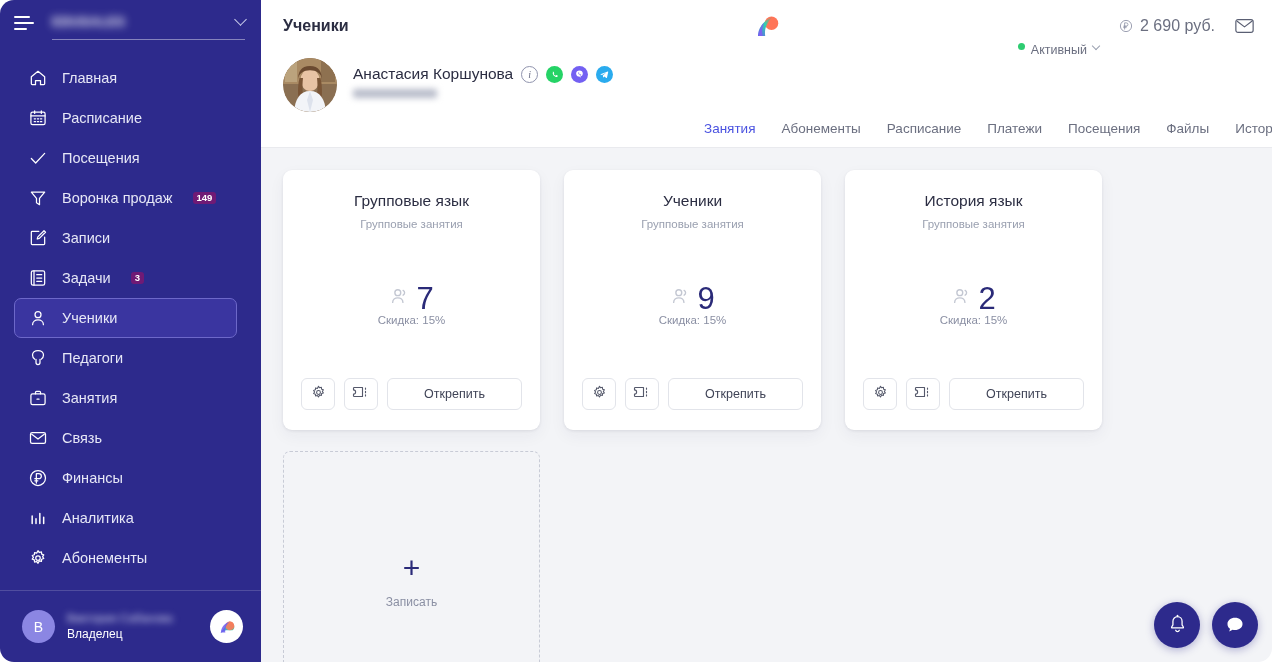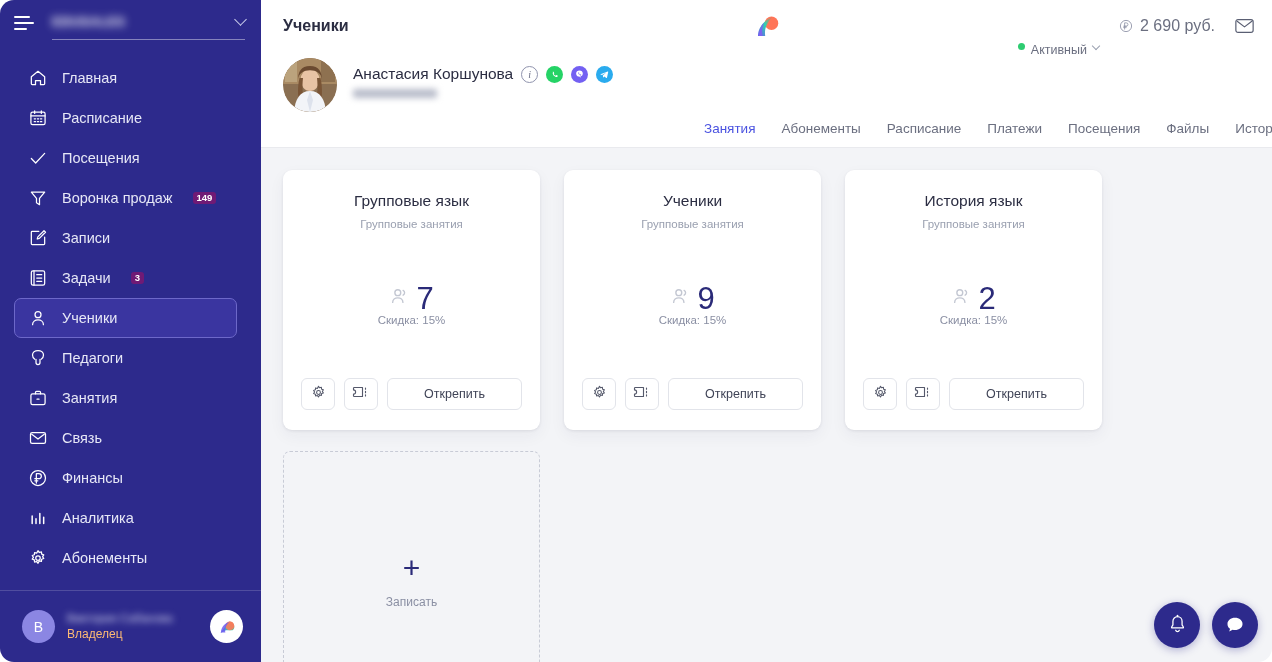--- a/index.html
+++ b/index.html
@@ -83,21 +83,21 @@
     gap: 12px;
   }
   .u-avatar {
     width: 33px; height: 33px; border-radius: 50%;
     background: #8b86e3; color: #ffffff;
     display: flex; align-items: center; justify-content: center;
     font-size: 14px; flex-shrink: 0;
   }
   .u-meta { flex: 1; min-width: 0; }
   .u-name { font-size: 11.5px; color: #d9dbf2; filter: blur(3.6px); user-select: none; white-space: nowrap; }
-  .u-role { font-size: 12px; color: #fdba74; margin-top: 3px; }
+  .u-role { font-size: 12px; color: #ffffff; margin-top: 3px; }
   .u-logo {
     width: 33px; height: 33px; border-radius: 50%;
     background: #ffffff; display: flex; align-items: center; justify-content: center; flex-shrink: 0;
   }
 
   
   .main { flex: 1; height: 662px; display: flex; flex-direction: column; background: #ffffff; position: relative; overflow: hidden;
           border-top-right-radius: 14px; border-bottom-right-radius: 14px; }
 
   .topbar {

